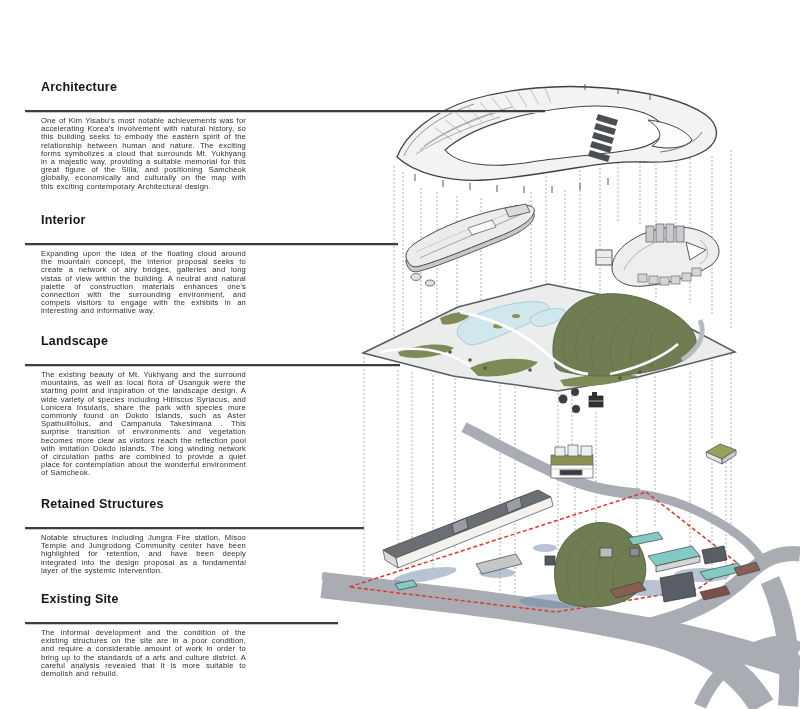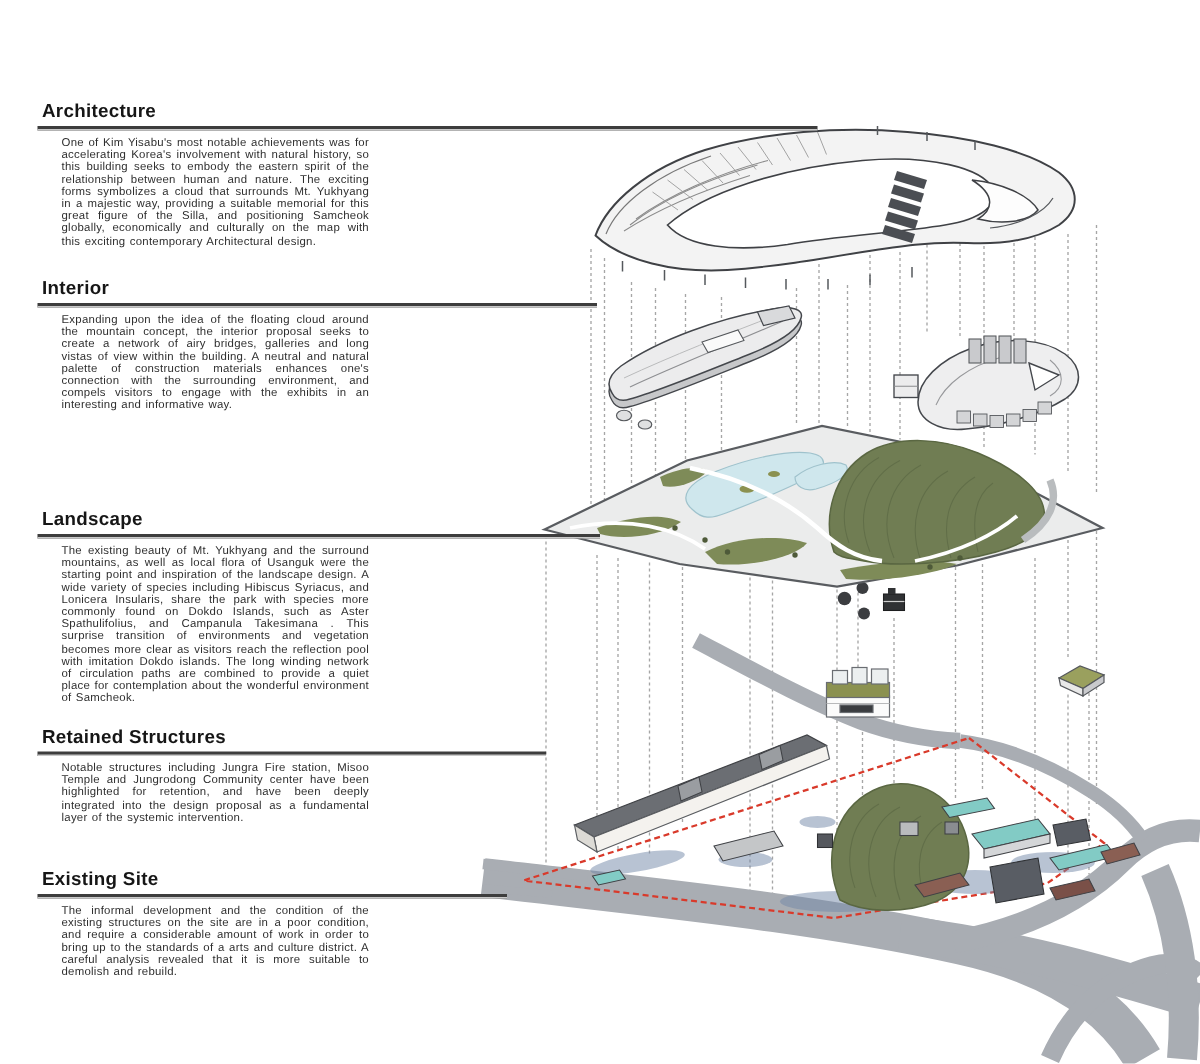--- a/index.html
+++ b/index.html
@@ -4,30 +4,30 @@
 <style>
   html,body{margin:0;padding:0;}
   body{
     width:800px;height:709px;background:#ffffff;position:relative;overflow:hidden;
     font-family:"Liberation Sans", sans-serif;
   }
   .board{position:absolute;inset:0;}
   svg.diagram{position:absolute;top:0;left:0;}
   .sec{position:absolute;left:25px;width:212px;}
   .sec h2{
-    margin:3px;font-size:12.5px;font-weight:bold;color:#161616;letter-spacing:.2px;
+    margin:16px;font-size:12.5px;font-weight:bold;color:#161616;letter-spacing:.2px;
   }
   .rule{height:2px;background:#3d3d3d;border-bottom:1px solid #c9c9c9;margin-top:3px;}
   .sec p{
     margin:4px 16px 0;font-size:7.6px;line-height:8.2px;color:#2e2e2e;
     text-align:justify;letter-spacing:.18px;word-spacing:.6px;width:205px;
   }
   .sec-architecture{top:64px;}  .sec-architecture .rule{width:520px;}
-  .sec-interior{top:182px;}     .sec-interior .rule{width:373px;}
-  .sec-landscape{top:336px;}    .sec-landscape .rule{width:375px;}
+  .sec-interior{top:197px;}     .sec-interior .rule{width:373px;}
+  .sec-landscape{top:318px;}    .sec-landscape .rule{width:375px;}
   .sec-retained{top:481px;}     .sec-retained .rule{width:339px;}
   .sec-existing{top:576px;}     .sec-existing .rule{width:313px;}
 </style>
 </head>
 <body>
 
 <div class="board">
 
   <svg class="diagram" width="800" height="709" viewBox="0 0 800 709">
 

